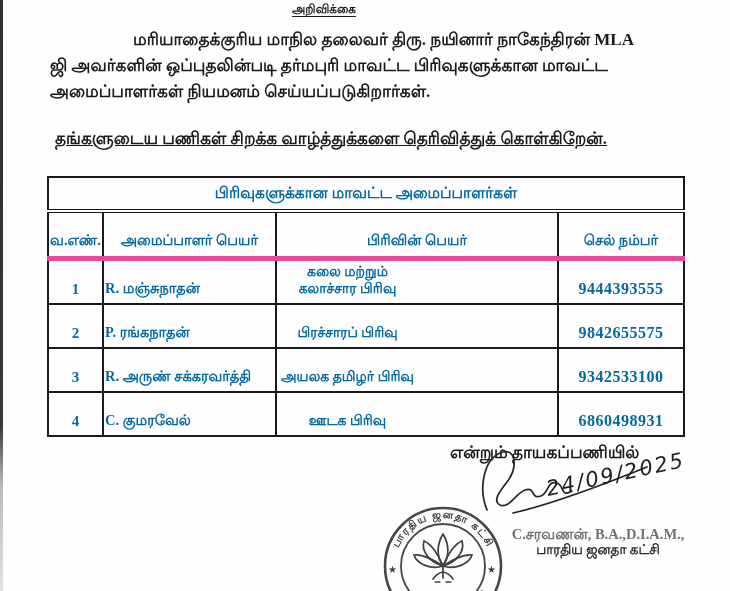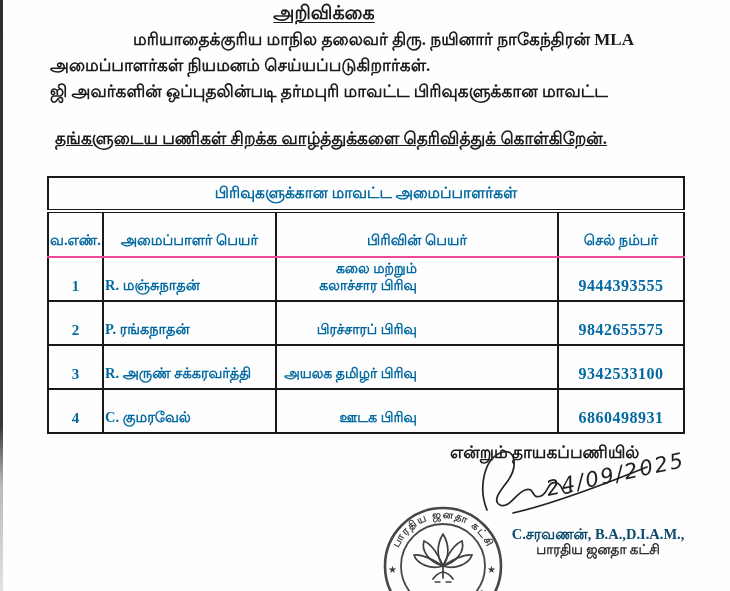--- a/index.html
+++ b/index.html
@@ -7,67 +7,67 @@
     width:730px;height:591px;position:relative;overflow:hidden;
     background:#fefefe;color:#1a1a1a;
     font-family:"Liberation Serif","DejaVu Serif",serif;
   }
   .left-edge{
     position:absolute;left:0;top:0;width:3px;height:591px;
     background:linear-gradient(#2f2f2f 0%,#383838 72%,#b9b9b9 82%,#e2e2e2 100%);
   }
   .doc-title{
     position:absolute;top:2px;left:0;width:648px;text-align:center;
-    font-weight:bold;font-size:19px;text-decoration:underline;
+    font-weight:bold;font-size:12px;text-decoration:underline;
     text-underline-offset:3px;
   }
   .para1{
     position:absolute;top:27px;left:50px;width:662px;
     font-weight:bold;font-size:17px;line-height:26px;
   }
   .para1 .ln-indent{padding-left:83px;}
   .para2{
     position:absolute;top:129px;left:55px;width:640px;
     font-weight:bold;font-size:17px;text-decoration:underline;
   }
   .table-wrap{position:absolute;top:176px;left:47px;}
   table{border-collapse:collapse;table-layout:fixed;width:636px;}
   td{border:2px solid #1a1a1a;font-weight:bold;color:#0369a1;}
   col.c1{width:55px}col.c2{width:173px}col.c3{width:282px}col.c4{width:126px}
   .row-title td{height:29px;text-align:center;font-size:15.5px;border-bottom:4px double #1a1a1a;}
-  .row-head td{height:36px;vertical-align:bottom;padding-bottom:6px;text-align:center;font-size:14.5px;border-bottom:2px solid #ec4899;}
+  .row-head td{height:36px;vertical-align:bottom;padding-bottom:6px;text-align:center;font-size:14.5px;border-bottom:5px solid #ec4899;}
   tbody td{height:36px;vertical-align:bottom;padding-bottom:5px;}
   .no-cell{text-align:center;font-size:15px;}
   .name-cell{text-align:left;font-size:14.5px;}
-  .div-cell{text-align:right;padding-right:140px;font-size:14px;}
+  .div-cell{text-align:center;padding-right:140px;font-size:14px;}
   .phone-cell{text-align:center;font-size:16px;letter-spacing:.5px;}
   .closing{
     position:absolute;top:443px;left:450px;
     font-weight:bold;font-size:17px;
   }
   .stamp{position:absolute;left:381px;top:504px;z-index:1;}
   .signature{position:absolute;left:455px;top:436px;z-index:2;}
   .sig-block{
     position:absolute;top:526px;left:492px;width:212px;z-index:3;
     text-align:center;font-weight:bold;font-size:13.5px;line-height:16px;color:#2e2e2e;
   }
-  .sig-name{font-size:14.5px;color:#0c4a6e;}
+  .sig-name{font-size:14.5px;color:#737373;}
   .seal-text{font-weight:bold;fill:#3e3e3e;letter-spacing:1.5px;}
 </style>
 </head>
 <body>
 
 <div class="left-edge"></div>
 
 <div class="doc-title">அறிவிக்கை</div>
 
 <div class="para1">
   <div class="ln-indent">மரியாதைக்குரிய மாநில தலைவர் திரு. நயினார் நாகேந்திரன் MLA</div>
+  <div>ஜி அவர்களின் ஒப்புதலின்படி தர்மபுரி மாவட்ட பிரிவுகளுக்கான மாவட்ட</div>
   <div>அமைப்பாளர்கள் நியமனம் செய்யப்படுகிறார்கள்.</div>
-  <div>ஜி அவர்களின் ஒப்புதலின்படி தர்மபுரி மாவட்ட பிரிவுகளுக்கான மாவட்ட</div>
 </div>
 
 <div class="para2">தங்களுடைய பணிகள் சிறக்க வாழ்த்துக்களை தெரிவித்துக் கொள்கிறேன்.</div>
 
 <div class="table-wrap">
   <table>
     <colgroup>
         <col class="c1">
         <col class="c2">
         <col class="c3">

